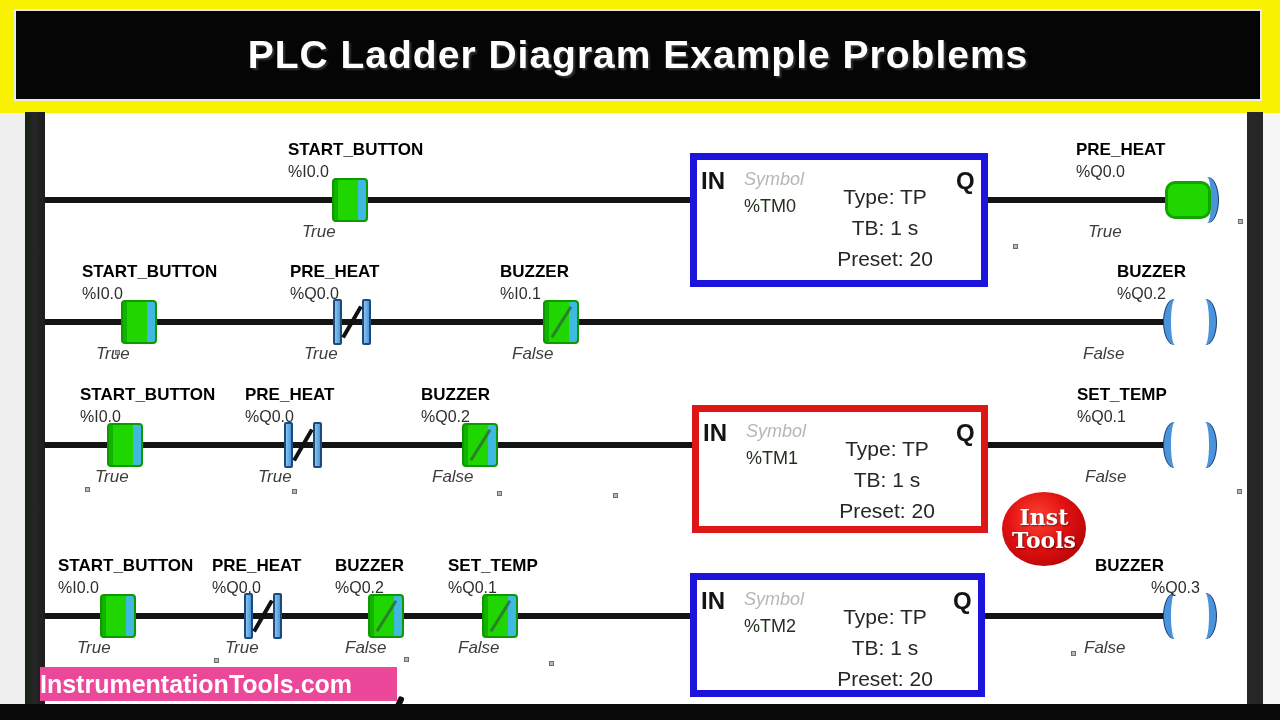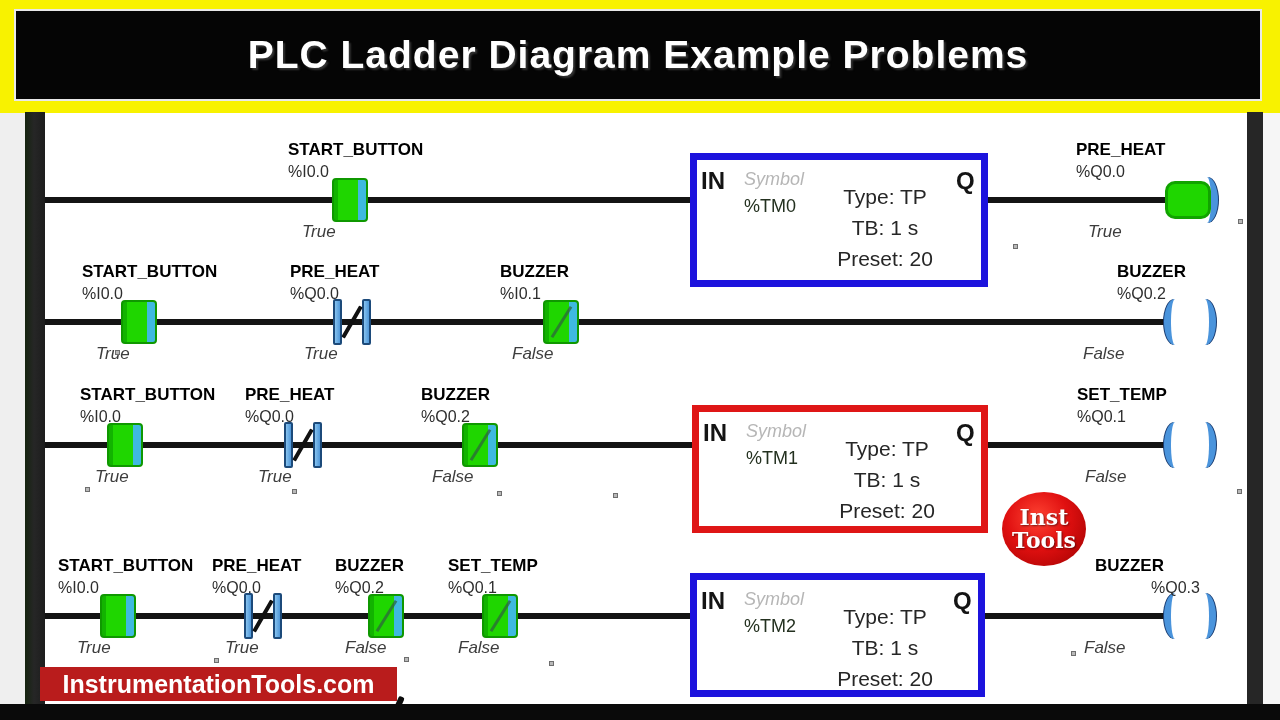--- a/index.html
+++ b/index.html
@@ -40,22 +40,22 @@
   .cres-r{border-right:7px solid #4a94dc;filter:drop-shadow(1px 0 0 #1a3c70);}
   .coil-body{position:absolute;width:46px;height:38px;box-sizing:border-box;background:#1fd600;
              border:3px solid #11a300;border-radius:10px;}
   .dot{position:absolute;width:5px;height:5px;background:#b9b9b9;border:1px solid #6e6e6e;box-sizing:border-box;}
   
   .logo{position:absolute;left:1002px;top:492px;width:84px;height:74px;border-radius:50%;
         background:radial-gradient(circle at 42% 35%,#ff4433 0%,#e01010 45%,#9c0000 100%);
         display:flex;flex-direction:column;align-items:center;justify-content:center;
         font-family:"DejaVu Serif",serif;font-weight:700;color:#ffffff;line-height:23px;font-size:22px;
         text-shadow:1px 1px 2px rgba(0,0,0,.5);}
-  .footer-banner{position:absolute;left:40px;top:667px;width:357px;height:34px;background:#b91c1c;
-                 display:flex;align-items:center;justify-content:center;}
+  .footer-banner{position:absolute;left:40px;top:667px;width:357px;height:34px;background:#ec4899;
+                 display:flex;align-items:center;}
   .footer-banner span{color:#ffffff;font-weight:800;font-size:25px;white-space:nowrap;}
   .footer-slash{position:absolute;left:395px;top:696px;width:6px;height:20px;background:#0c0c0c;
                 transform:rotate(24deg);border-radius:2px;}
 </style>
 </head>
 <body>
 
 <div class="stage">
 
   <div class="banner">

